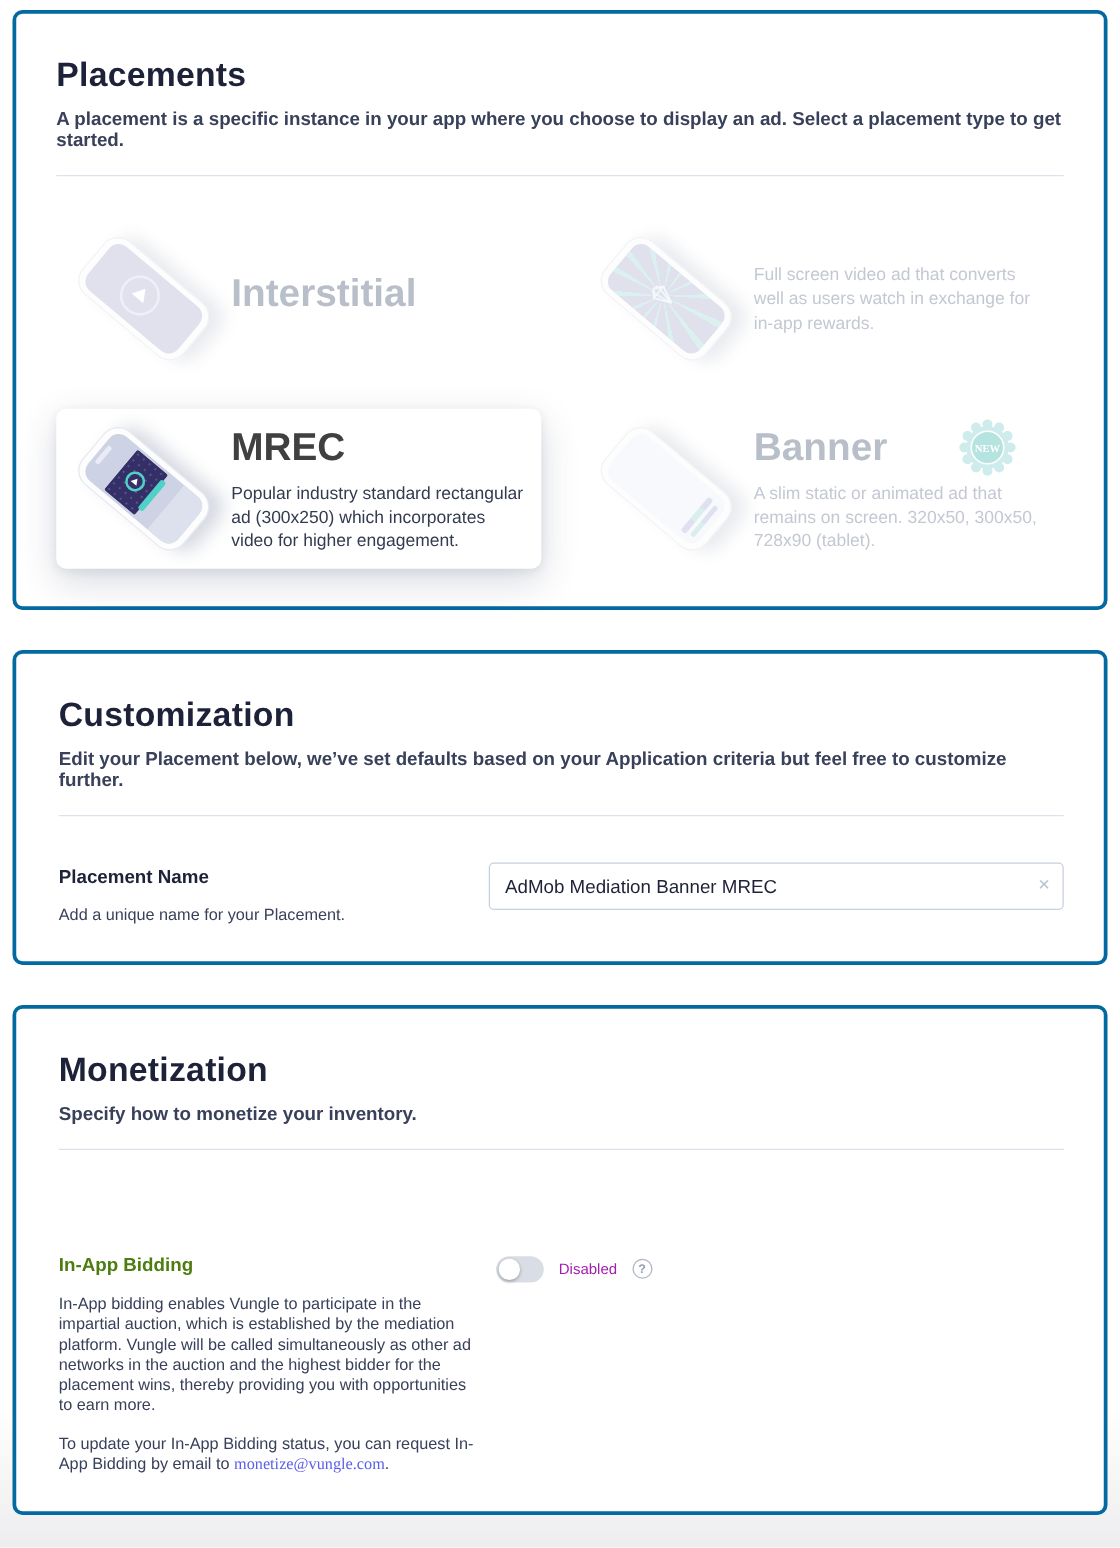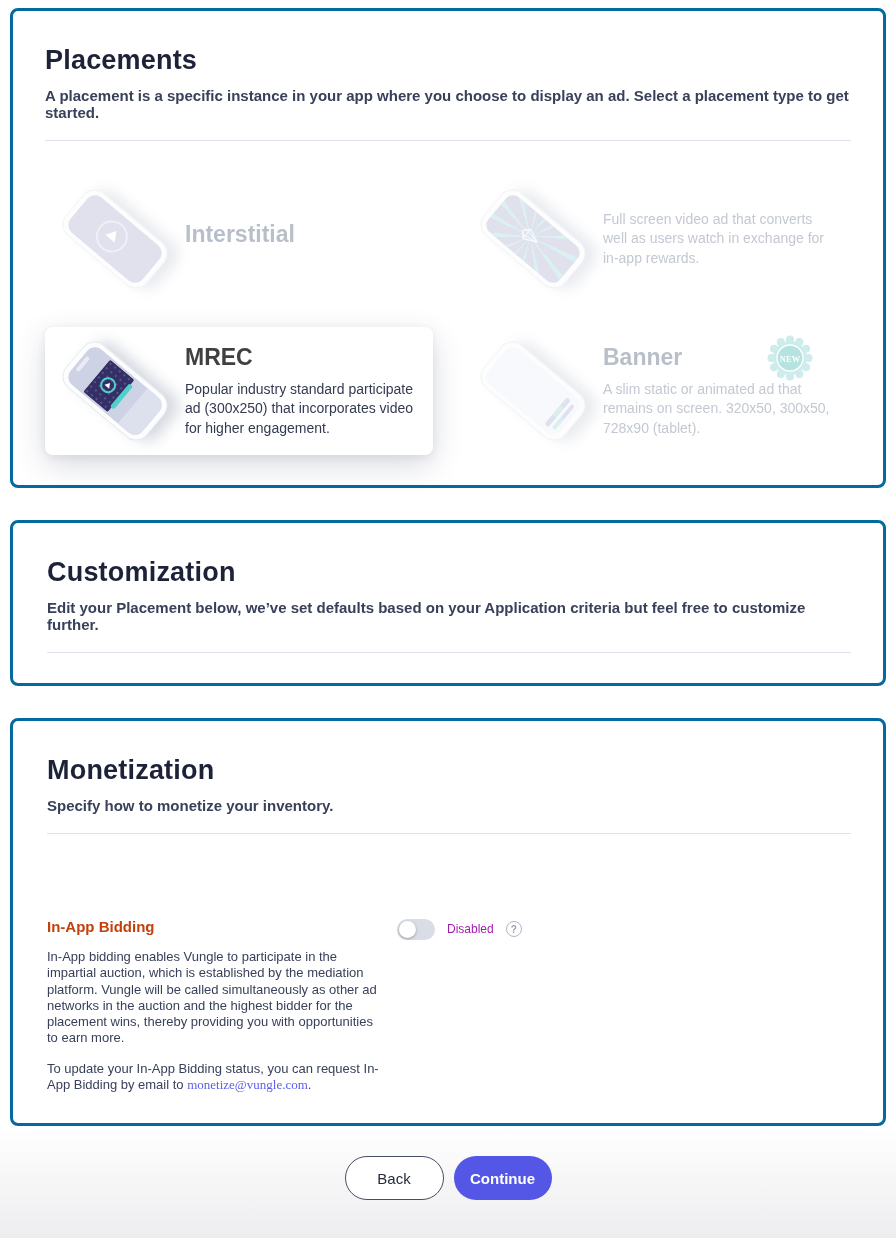--- a/index.html
+++ b/index.html
@@ -45,21 +45,21 @@
     padding: 8px 14px;
     min-height: 120px;
     border-radius: 8px;
     position: relative;
     cursor: pointer;
   }
   .type-tile.selected {
     background: #ffffff;
     box-shadow: 0 10px 30px rgba(45, 55, 90, 0.18), 0 2px 8px rgba(45, 55, 90, 0.08);
   }
-  .type-title { font-size: 23px; font-weight: 700; margin-bottom: 9px; }
+  .type-title { font-size: 31px; font-weight: 700; margin-bottom: 9px; }
   .type-desc  { font-size: 14px; line-height: 1.38; max-width: 252px; }
   .type-tile.dim .type-title { color: #b8bfc9; }
   .type-tile.dim .type-desc  { color: #c3c8d2; }
   .type-tile.selected .type-title { color: #404040; }
   .type-tile.selected .type-desc  { color: #333b50; }
   .type-tile.dim .phone { opacity: 0.55; }
 
   
   .phone { width: 112px; height: 112px; position: relative; flex: 0 0 112px; }
   .phone-body {
@@ -145,21 +145,21 @@
     font-family: "Liberation Sans", sans-serif;
   }
   .clear-x {
     position: absolute; right: 10px; top: 50%; transform: translateY(-50%);
     color: #b7c1d3; font-size: 16px; line-height: 1; cursor: pointer;
   }
 
   
   .bidding-row { display: flex; margin-top: 84px; }
   .bidding-left { width: 335px; margin-right: 15px; }
-  .bidding-label { font-size: 15px; font-weight: 700; color: #c2410c; }
+  .bidding-label { font-size: 15px; font-weight: 700; color: #4d7c0f; }
   .bidding-para { font-size: 13px; line-height: 1.25; color: #39415a; margin-top: 14px; }
   .bidding-para a { color: #5b5fe8; text-decoration: none; font-family: Liberation Serif, serif; }
   .bidding-right { display: flex; align-items: center; gap: 12px; height: 22px; }
   .toggle {
     width: 38px; height: 21px; border-radius: 11px; background: #d9dde6;
     position: relative; cursor: pointer; flex: 0 0 38px;
   }
   .toggle-knob {
     position: absolute; left: 2px; top: 2px; width: 17px; height: 17px;
     border-radius: 50%; background: #ffffff; box-shadow: 0 1px 3px rgba(0,0,0,0.3);
@@ -243,21 +243,21 @@
                 <div class="mrec-ring">
                     <div class="mrec-tri"></div>
                   </div>
                 <div class="mrec-bar"></div>
               </div>
             </div>
           </div>
         </div>
         <div class="type-text">
           <div class="type-title">MREC</div>
-          <div class="type-desc">Popular industry standard participate ad (300x250) that incorporates video for higher engagement.</div>
+          <div class="type-desc">Popular industry standard rectangular ad (300x250) which incorporates video for higher engagement.</div>
         </div>
       </div>
 
       <div class="type-tile dim">
         <div class="phone">
           <div class="phone-body">
             <div class="phone-screen screen-light">
               <div class="banner-stripe1"></div>
               <div class="banner-stripe2"></div>
             </div>
@@ -289,20 +289,30 @@
       </div>
 
     </div>
   </section>
 
   <section class="card">
     <h1 class="card-title">Customization</h1>
     <p class="card-desc">Edit your Placement below, we’ve set defaults based on your Application criteria but feel free to customize further.</p>
     <hr class="divider">
 
+    <div class="field-row">
+      <div>
+        <div class="field-label">Placement Name</div>
+        <div class="field-helper">Add a unique name for your Placement.</div>
+      </div>
+      <div class="input-wrap">
+        <input type="text" value="AdMob Mediation Banner MREC" style="">
+        <span class="clear-x">×</span>
+      </div>
+    </div>
   </section>
 
   <section class="card">
     <h1 class="card-title">Monetization</h1>
     <p class="card-desc">Specify how to monetize your inventory.</p>
     <hr class="divider">
 
     <div class="bidding-row">
       <div class="bidding-left">
         <div class="bidding-label">In-App Bidding</div>

